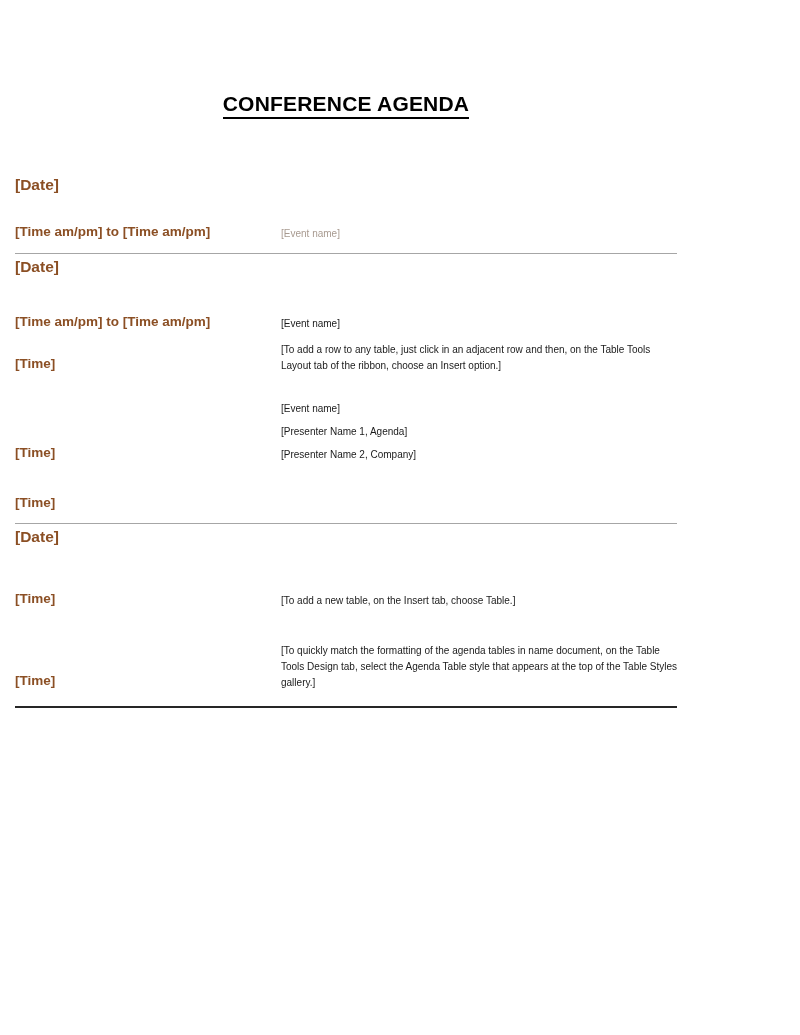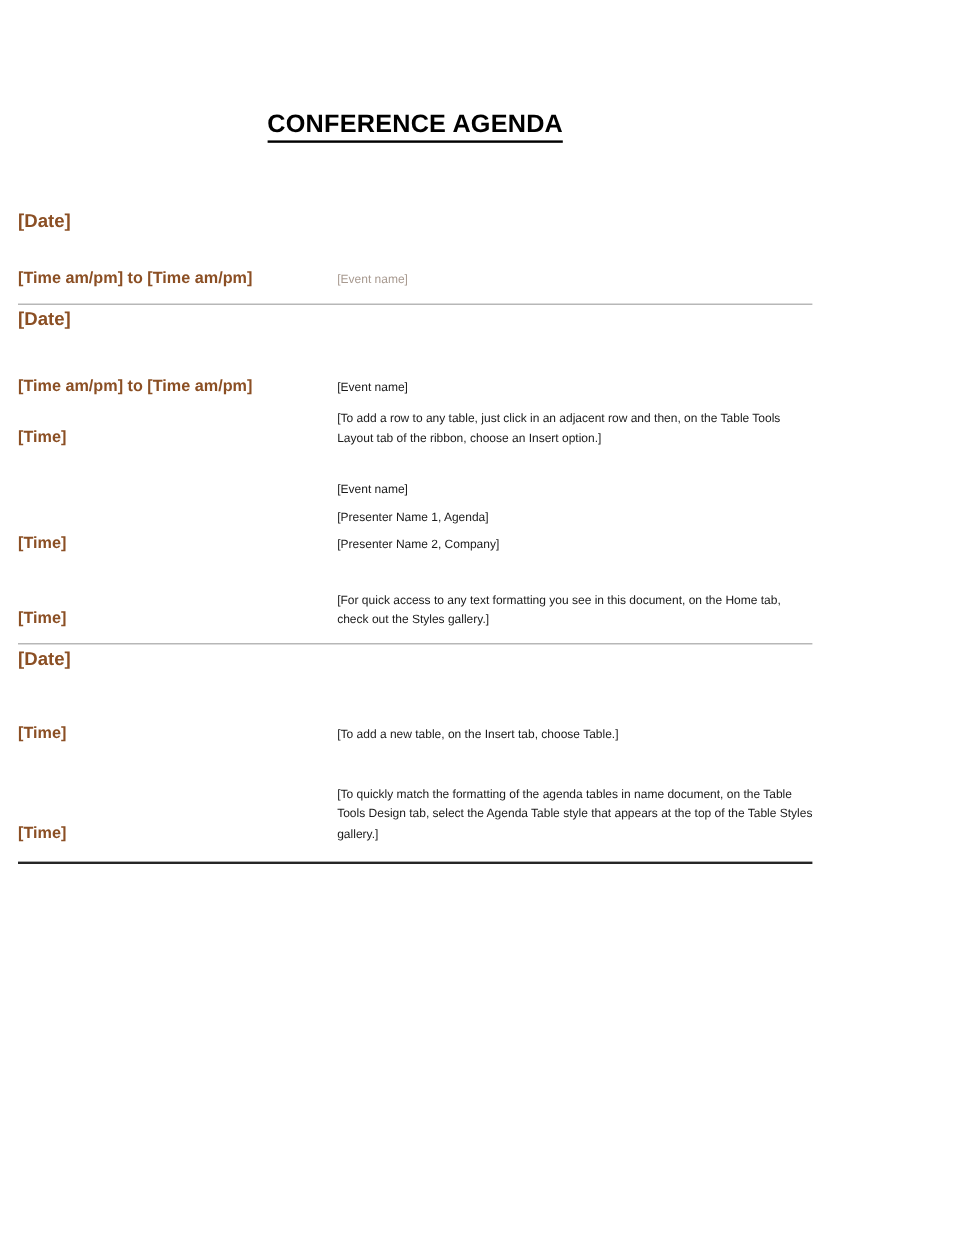--- a/index.html
+++ b/index.html
@@ -178,23 +178,20 @@
           <p class="detail-text">[Presenter Name 2, Company]</p>
         </div>
       </div>
 
       <div class="sp-30"></div>
 
       <div class="row">
         <div class="col-time">
           <p class="time-text">[Time]</p>
         </div>
-        <div class="col-detail detail-stack">
-          <p class="detail-text">[For quick access to any text formatting you see in this document, on the Home tab, check out the Styles gallery.]</p>
-        </div>
       </div>
 
       <div class="sp-10"></div>
     </div>
 
     <div class="rule-gray"></div>
     <div class="section">
       <div class="date-heading">[Date]</div>
 
       <div class="sp-40"></div>

